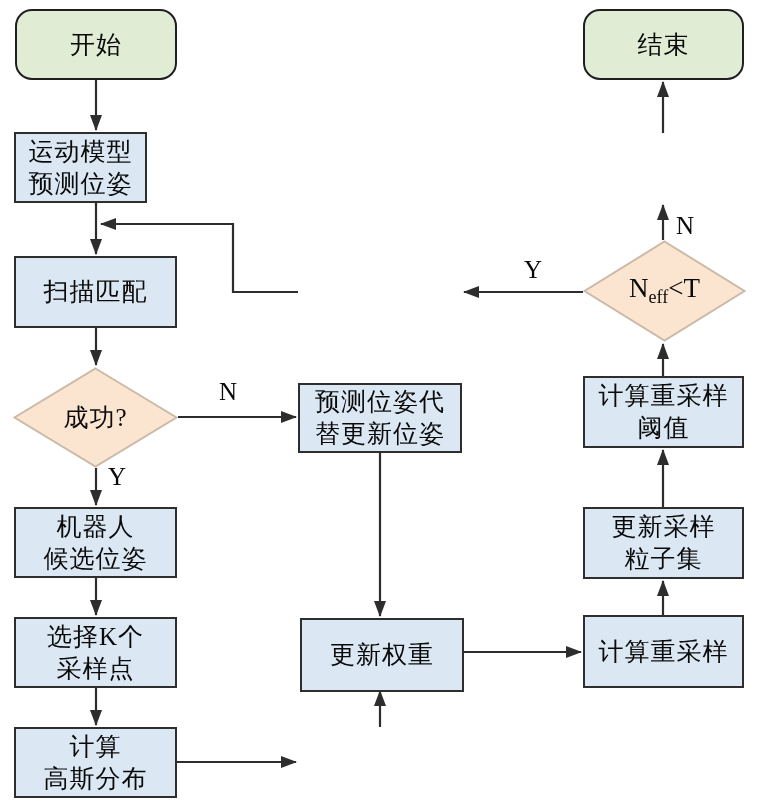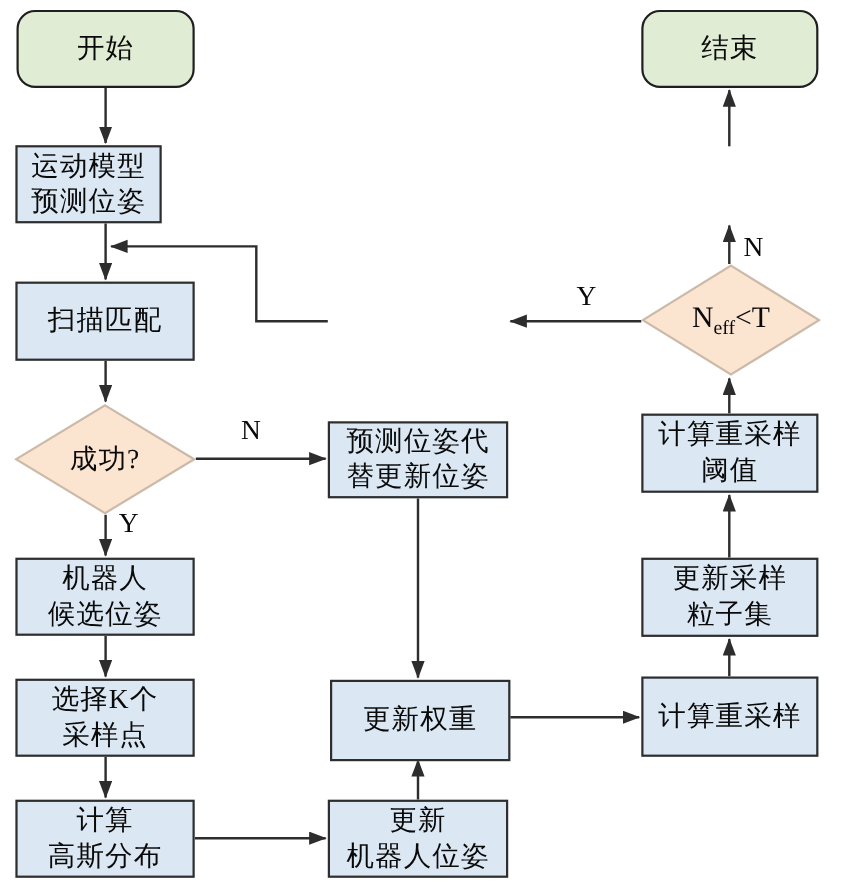--- a/index.html
+++ b/index.html
@@ -181,23 +181,19 @@
 
   <div class="node box" style="left:583px;top:615px;width:161px;height:73px">
     <span class="label">计算重采样</span>
   </div>
 
   <div class="node box" style="left:14px;top:727px;width:163px;height:71px">
     <span class="label">计算
 高斯分布</span>
   </div>
 
-  <div class="node box" style="left:298px;top:727px;width:164px;height:71px">
-    <span class="label">更新
-机器人位姿</span>
-  </div>
 
   <div class="edge-label" style="left:219px;top:378px">N</div>
   <div class="edge-label" style="left:108px;top:463px">Y</div>
   <div class="edge-label" style="left:676px;top:212px">N</div>
   <div class="edge-label" style="left:524px;top:256px">Y</div>
 
 </div>
 
 </body></html>

